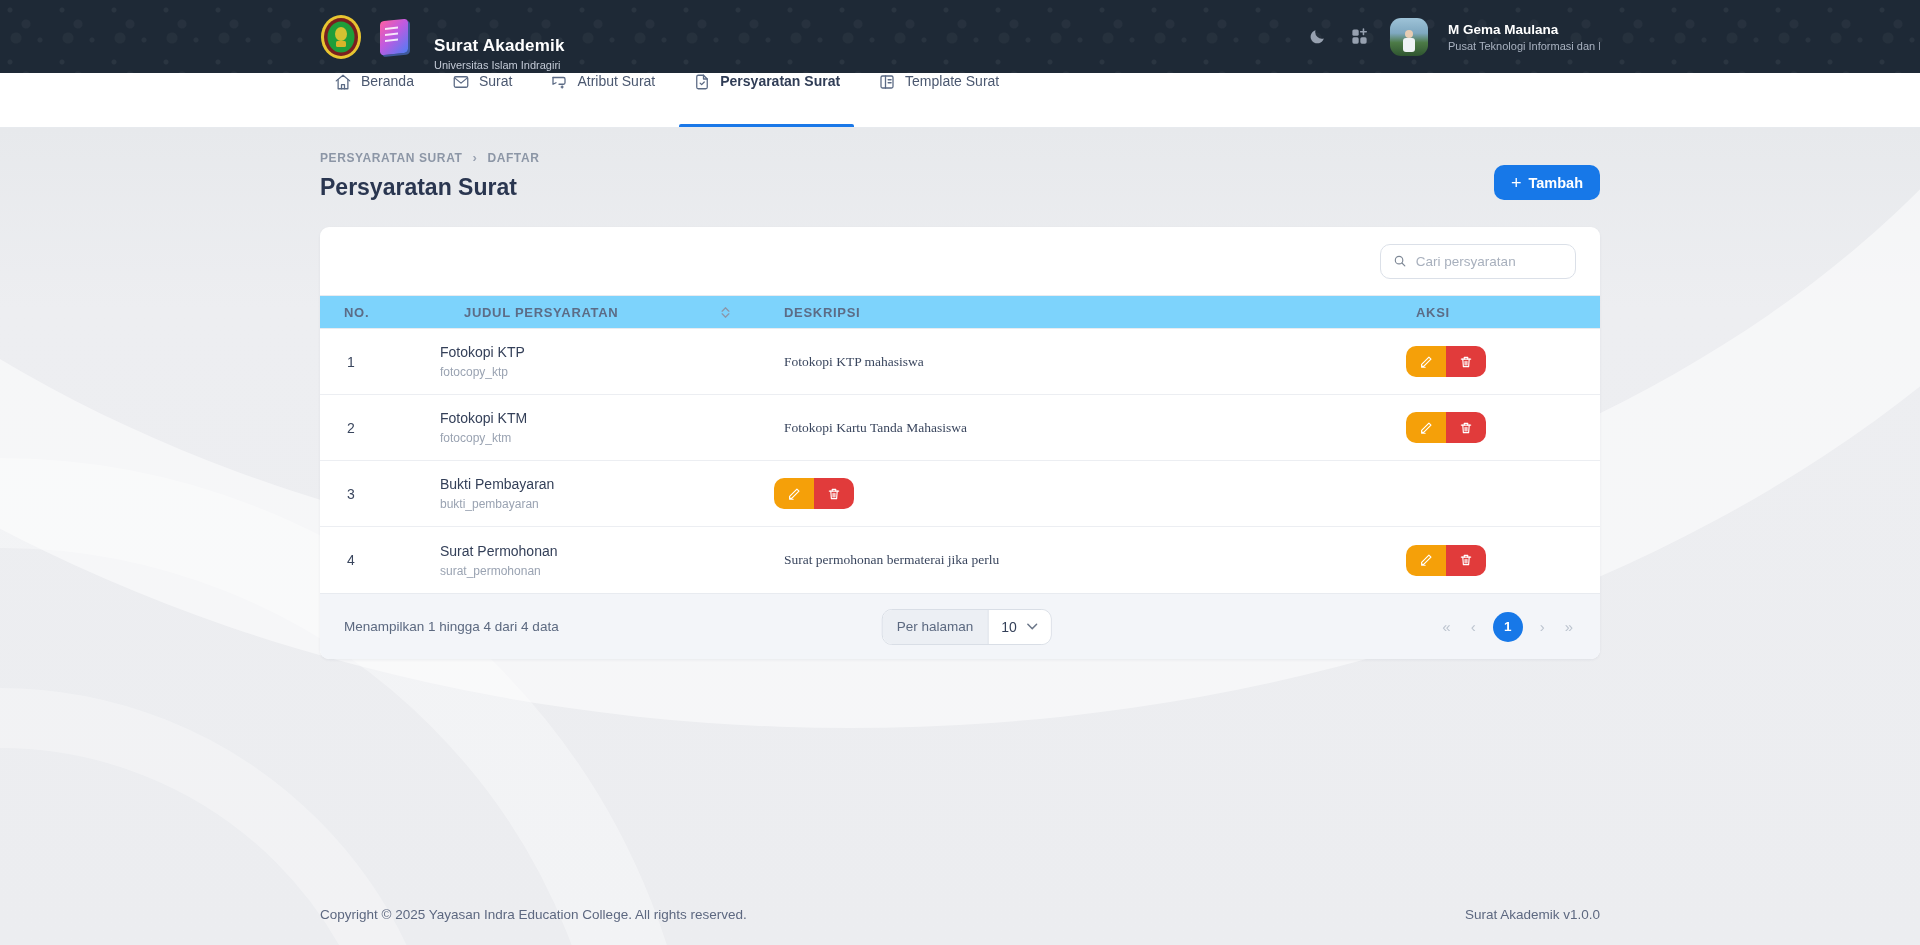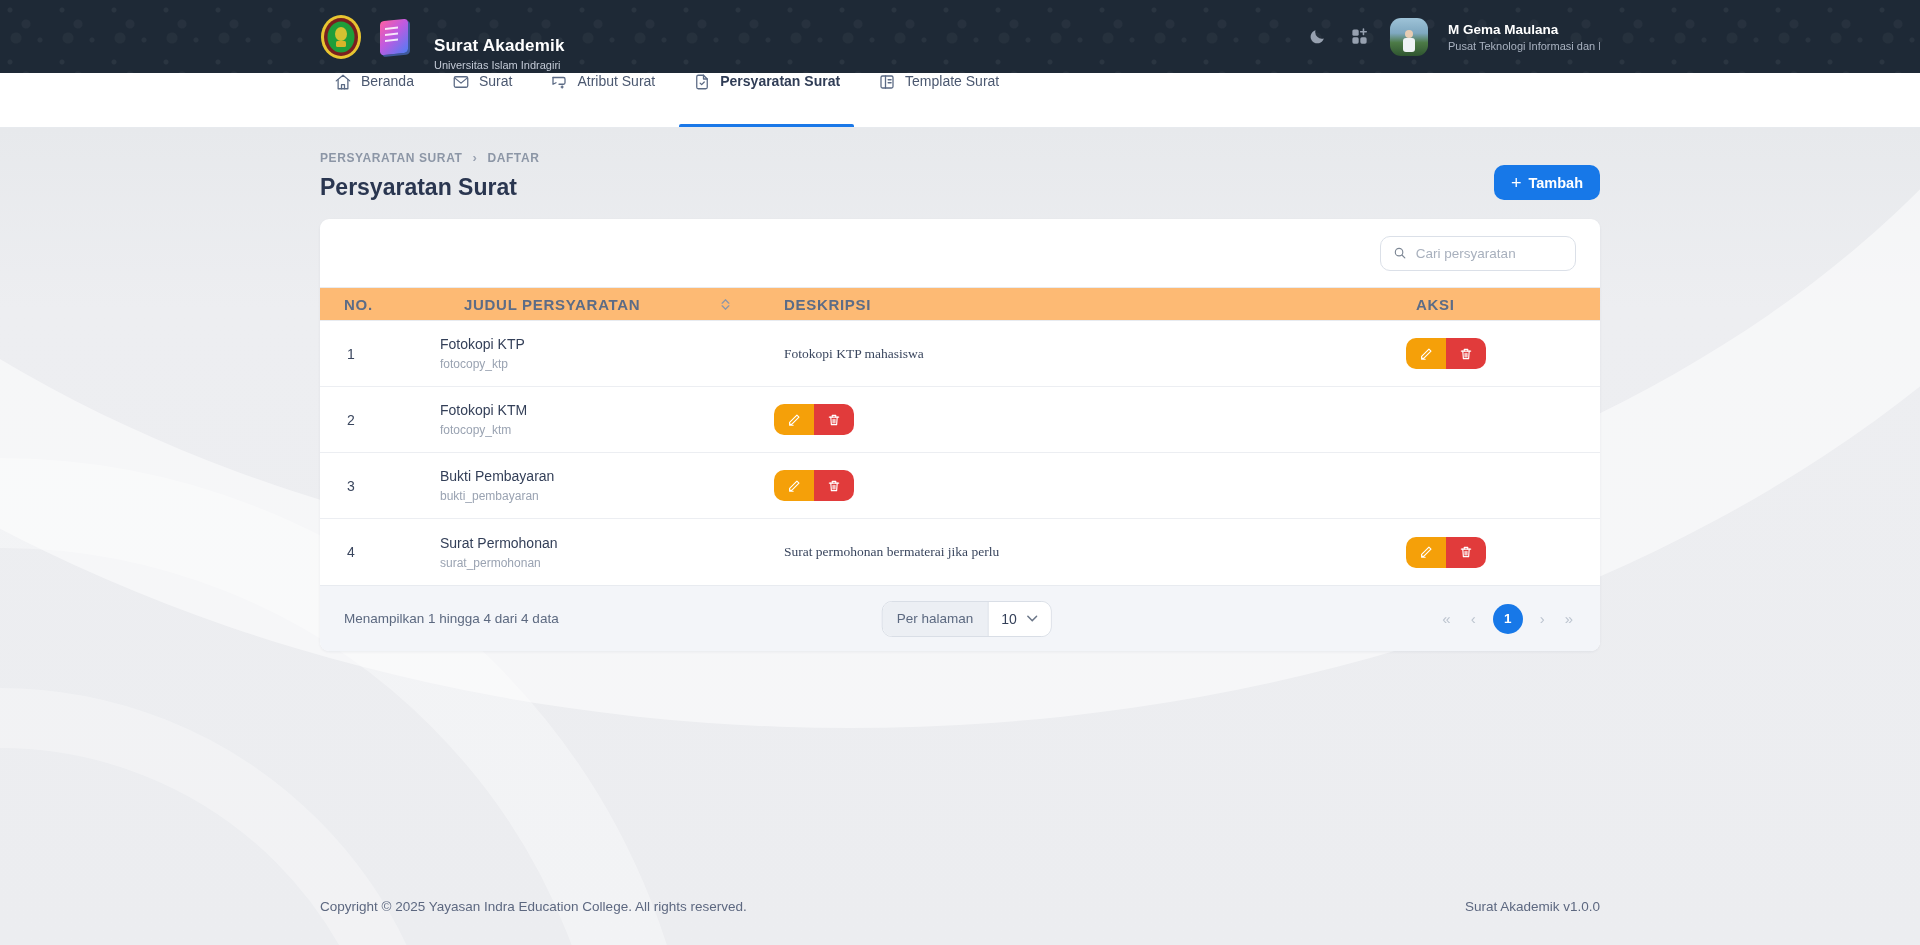--- a/index.html
+++ b/index.html
@@ -70,33 +70,33 @@
   .crumb-sep { font-size:13px; color:#9aa3b2; }
   .page-title { font-size:23px; font-weight:bold; color:#2a3650; margin-top:9px; }
   .btn-add {
     display:flex; align-items:center; gap:7px; background:#1778e8; color:#fff; border:none;
     font-family:inherit; font-size:14.5px; font-weight:bold; height:35px; padding:0 17px;
     border-radius:10px; cursor:pointer; margin-bottom:1px;
   }
   .btn-add .plus { font-size:18px; font-weight:normal; line-height:1; }
 
   
-  .card { background:#fff; border-radius:9px; margin-top:18px; box-shadow:0 1px 3px rgba(25,35,60,0.06); overflow:hidden; }
+  .card { background:#fff; border-radius:9px; margin-top:26px; box-shadow:0 1px 3px rgba(25,35,60,0.06); overflow:hidden; }
   .card-toolbar { height:68px; display:flex; align-items:center; justify-content:flex-end; padding:0 24px; }
   .search-box {
     display:flex; align-items:center; gap:9px; width:196px; height:35px;
     border:1px solid #dbe0e8; border-radius:10px; padding:0 12px; background:#fff;
   }
   .search-box input { border:none; outline:none; width:100%; font-family:inherit; font-size:13.5px; color:#3a465e; }
   .search-box input::placeholder { color:#a8b0bd; }
 
   .thead {
     display:grid; grid-template-columns:120px 320px 1fr 208px; align-items:center;
-    height:34px; background:#fdba74; border-top:1px solid #e8ebf0; border-bottom:1px solid #e8ebf0;
-    font-size:15px; font-weight:bold; letter-spacing:0.7px; color:#5c6c86;text-align:center;
+    height:34px; background:#7dd3fc; border-top:1px solid #e8ebf0; border-bottom:1px solid #e8ebf0;
+    font-size:13px; font-weight:bold; letter-spacing:0.7px; color:#5c6c86;text-align:center;
   }
   .th { padding-left:24px; display:flex; align-items:center; }
   .sort-ic { margin-left:auto; margin-right:30px; display:flex; flex-direction:column; gap:1px; cursor:pointer; }
   .trow {
     display:grid; grid-template-columns:120px 320px 1fr 208px; align-items:center;
     height:66px; border-bottom:1px solid #eceef2;
   }
   .trow:last-child { border-bottom:none; }
   .td-no { padding-left:27px; font-size:14px; color:#3a465e; }
   .td-judul { padding-right:30px; }
@@ -286,20 +286,21 @@
                   </svg>
                 </button>
               </div></div>
           </div>
           <div class="trow">
             <div class="td-no">2</div>
             <div class="td-judul">
               <div class="judul-title">Fotokopi KTM</div>
               <div class="judul-slug">fotocopy_ktm</div>
             </div>
+            <div class="td-desc">Fotokopi Kartu Tanda Mahasiswa</div>
             <div class="td-aksi"><div class="btn-group">
                 <button class="act-btn edit">
                   <svg width="14" height="14" viewBox="0 0 24 24" fill="none" stroke="#fff" stroke-width="2" stroke-linecap="round" stroke-linejoin="round">
                     <path d="M17 3.5l3.5 3.5L8 19.5H4.5V16z"></path>
                     <path d="M4.5 21h6"></path>
                   </svg>
                 </button>
                 <button class="act-btn del">
                   <svg width="14" height="14" viewBox="0 0 24 24" fill="none" stroke="#fff" stroke-width="2" stroke-linecap="round" stroke-linejoin="round">
                     <path d="M4 7h16"></path>

